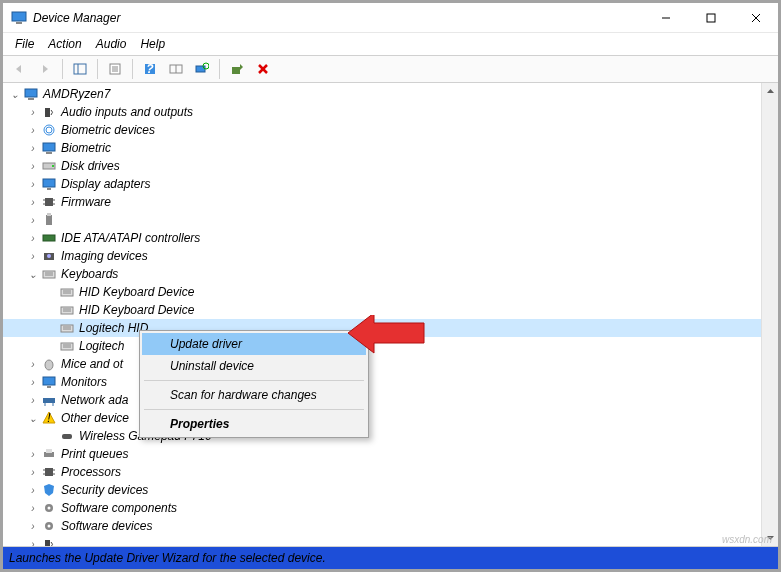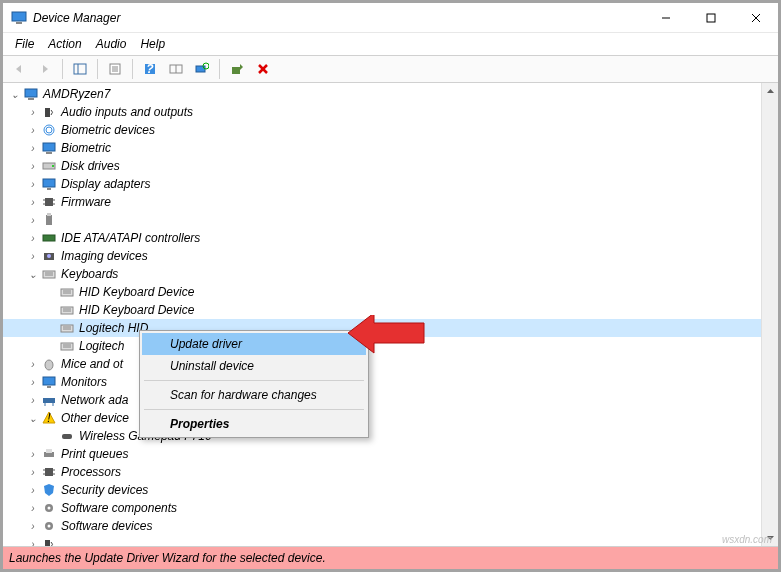--- a/index.html
+++ b/index.html
@@ -19,21 +19,21 @@
 .content { flex: 1; display: flex; border-bottom: 1px solid #d0d0d0; overflow: hidden; }
 .tree { flex: 1; overflow: auto; padding: 2px 0; position: relative; }
 .scrollbar { width: 17px; background: #f0f0f0; border-left: 1px solid #e0e0e0; position: relative; }
 .scroll-arrow { width: 17px; height: 17px; display: flex; align-items: center; justify-content: center; position: absolute; left: 0; }
 .scroll-arrow.up { top: 0; }
 .scroll-arrow.down { bottom: 0; }
 .node { height: 18px; display: flex; align-items: center; white-space: nowrap; cursor: pointer; }
 .node.selected { background: #cce8ff; }
 .twisty { width: 16px; text-align: center; color: #666; font-size: 10px; }
 .nodeicon { width: 16px; height: 16px; margin-right: 4px; display: flex; align-items: center; justify-content: center; }
-.statusbar { height: 16px; display: flex; align-items: center; padding: 11px 6px; background: #fca5a5; }
+.statusbar { height: 16px; display: flex; align-items: center; padding: 11px 6px; background: #1d4ed8; }
 .watermark { position: absolute; bottom: 24px; right: 6px; font-size: 10px; color: #c0c0c0; pointer-events: none; }
 .context-menu { position: absolute; left: 136px; top: 327px; width: 230px; background: #f2f2f2; border: 1px solid #a0a0a0; box-shadow: 3px 3px 6px rgba(0,0,0,.25); padding: 2px; z-index: 10; }
 .ctx-item { height: 22px; display: flex; align-items: center; padding: 0 20px 0 28px; cursor: pointer; font-size: 12px; }
 .ctx-item:hover, .ctx-item.hover { background: #91c9f7; }
 .ctx-item.bold { font-weight: bold; }
 .ctx-sep { height: 1px; background: #d0d0d0; margin: 3px 2px; }
 .arrow-cue { position: absolute; left: 343px; top: 312px; z-index: 11; pointer-events: none; }
 svg { display: block; }
 </style>
 </head>

